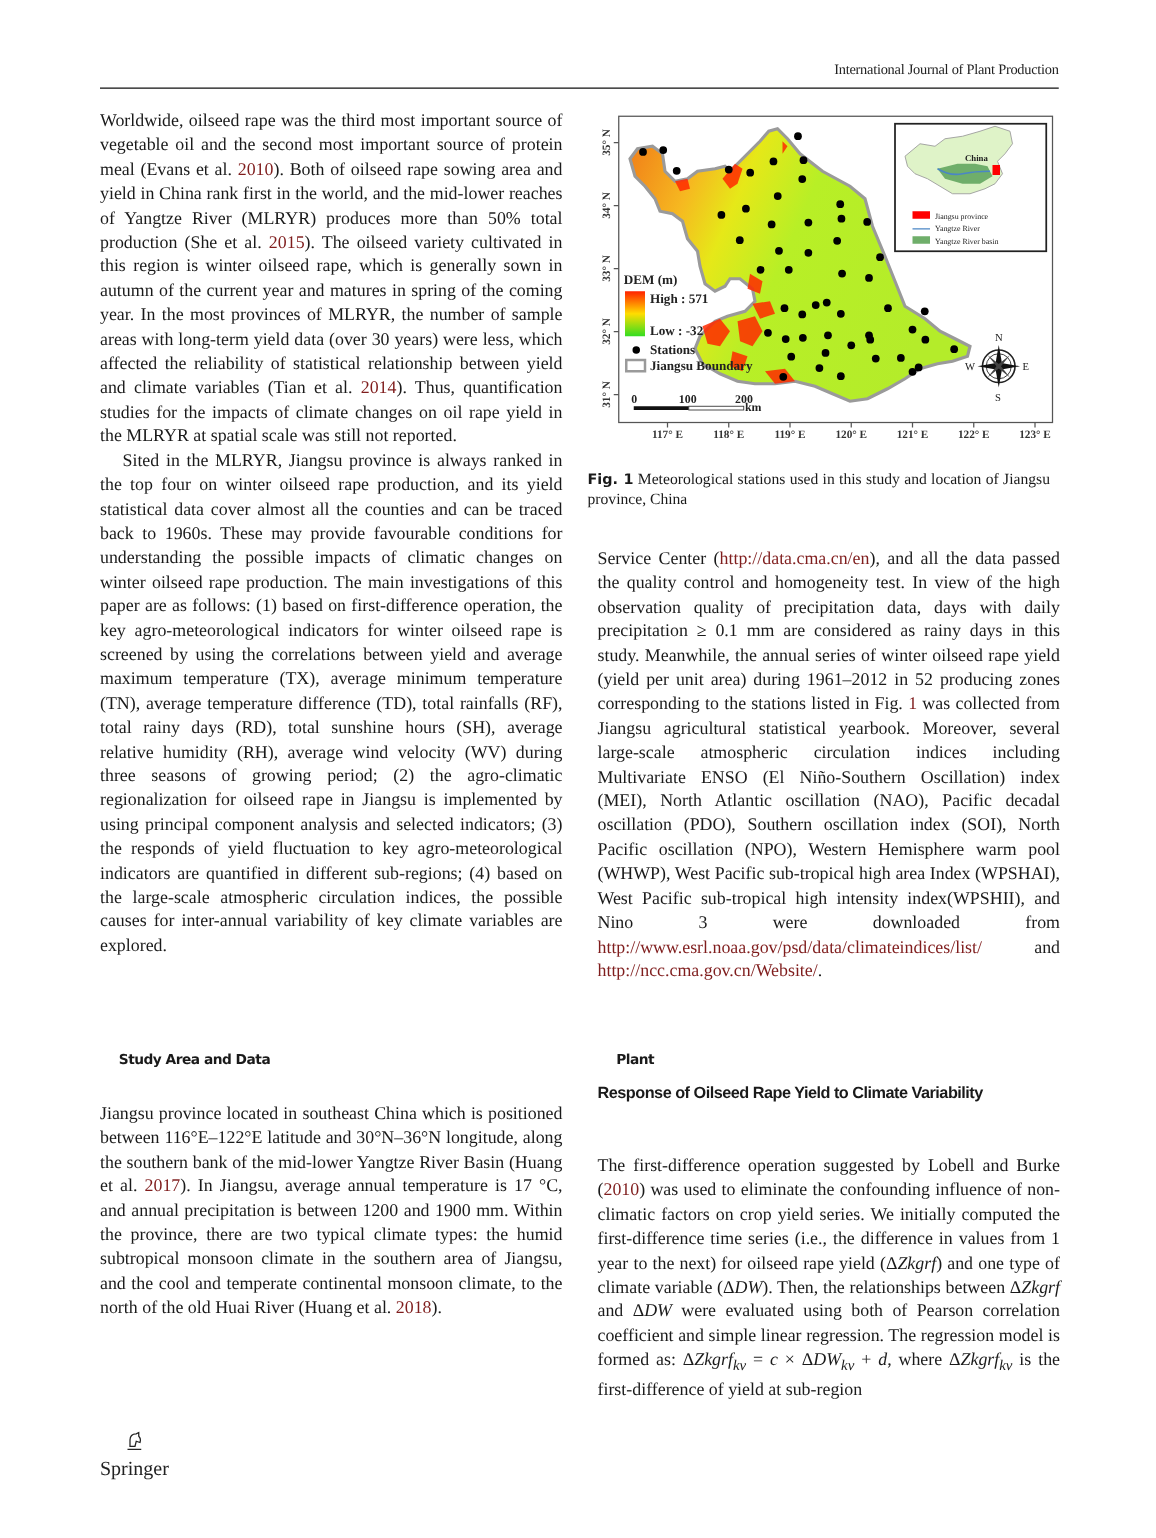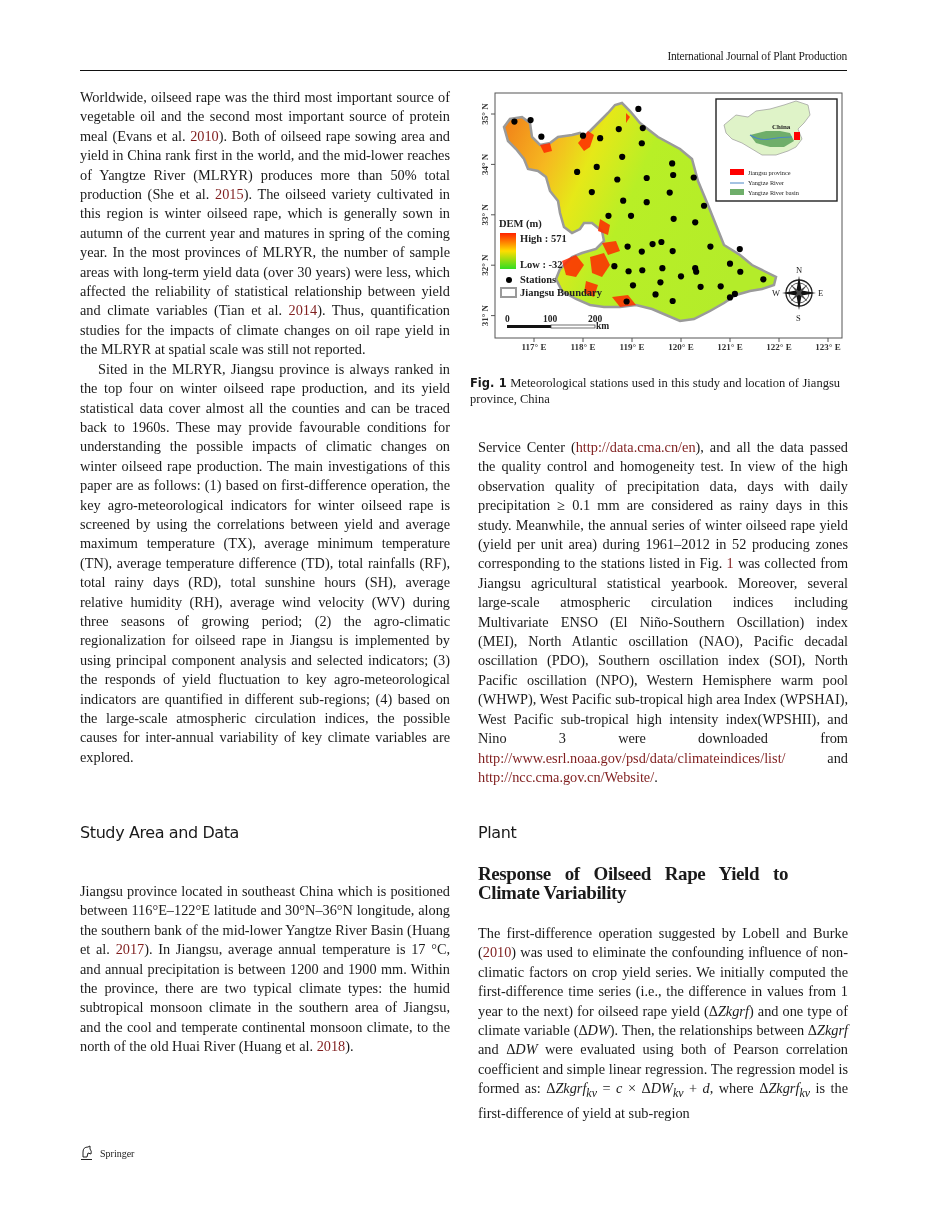--- a/index.html
+++ b/index.html
@@ -5,25 +5,25 @@
   html, body { margin:0; padding:0; background:#ffffff; }
   body { width:925px; height:1230px; position:relative; overflow:hidden; font-family:"Liberation Serif", serif; color:#1a1a1a; }
   .header-title { position:absolute; right:78px; top:50px; font-family:Liberation Serif, serif; font-size:11.5px; color:#222; letter-spacing:-0.2px; }
   .header-rule { position:absolute; left:80px; right:78px; top:70px; height:0; border-top:1.5px solid #111; }
   .col { position:absolute; width:370px; font-size:14.3px; line-height:19.4px; text-align:justify; hyphens:manual; }
   .col p { margin:0; }
   .col p.indent { text-indent:18px; }
   .left { left:80px; }
   .right { left:478px; }
   a.ref, span.ref { color:#7f1d1d; text-decoration:none; }
-  .h1 { font-family:"DejaVu Sans", sans-serif; font-weight:normal; font-size:16px; letter-spacing:-0.4px; margin:0; }
-  .h2 { font-family:Liberation Serif, serif; font-weight:bold; font-size:19px; line-height:19px; letter-spacing:-0.4px; margin:0; }
+  .h1 { font-family:"DejaVu Sans", sans-serif; font-weight:bold; font-size:11px; letter-spacing:-0.4px; margin:15px; }
+  .h2 { font-family:Liberation Sans, sans-serif; font-weight:bold; font-size:13px; line-height:19px; letter-spacing:-0.4px; margin:0; }
   .caption { position:absolute; left:470px; top:375px; width:370px; font-size:12.5px; line-height:16px; text-align:justify; }
   .caption .lbl { font-family:"DejaVu Sans", sans-serif; font-weight:bold; font-size:11.5px; }
-  .footer { position:absolute; left:80px; top:1145px; font-family:"Liberation Serif", serif; font-size:10px; color:#222; display:flex; align-items:center; gap:6px; }
+  .footer { position:absolute; left:80px; top:1145px; font-family:"Liberation Serif", serif; font-size:16px; color:#222; display:flex; align-items:center; gap:6px;flex-direction:column; }
   .figure { position:absolute; left:480px; top:85px; width:380px; height:272px; }
   .map-svg { position:absolute; left:0; top:0; }
   i.m { font-style:italic; }
 </style>
 </head>
 <body>
 
 <div class="header-title">International Journal of Plant Production</div>
 <div class="header-rule"></div>
 

